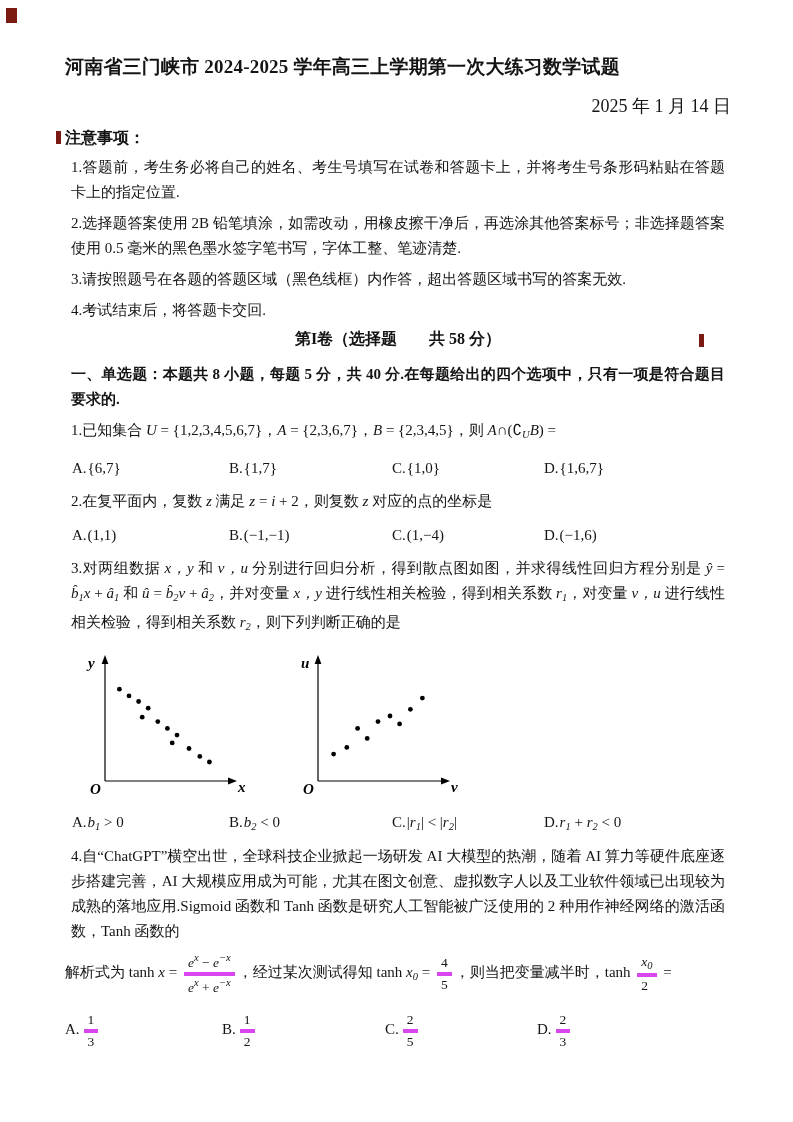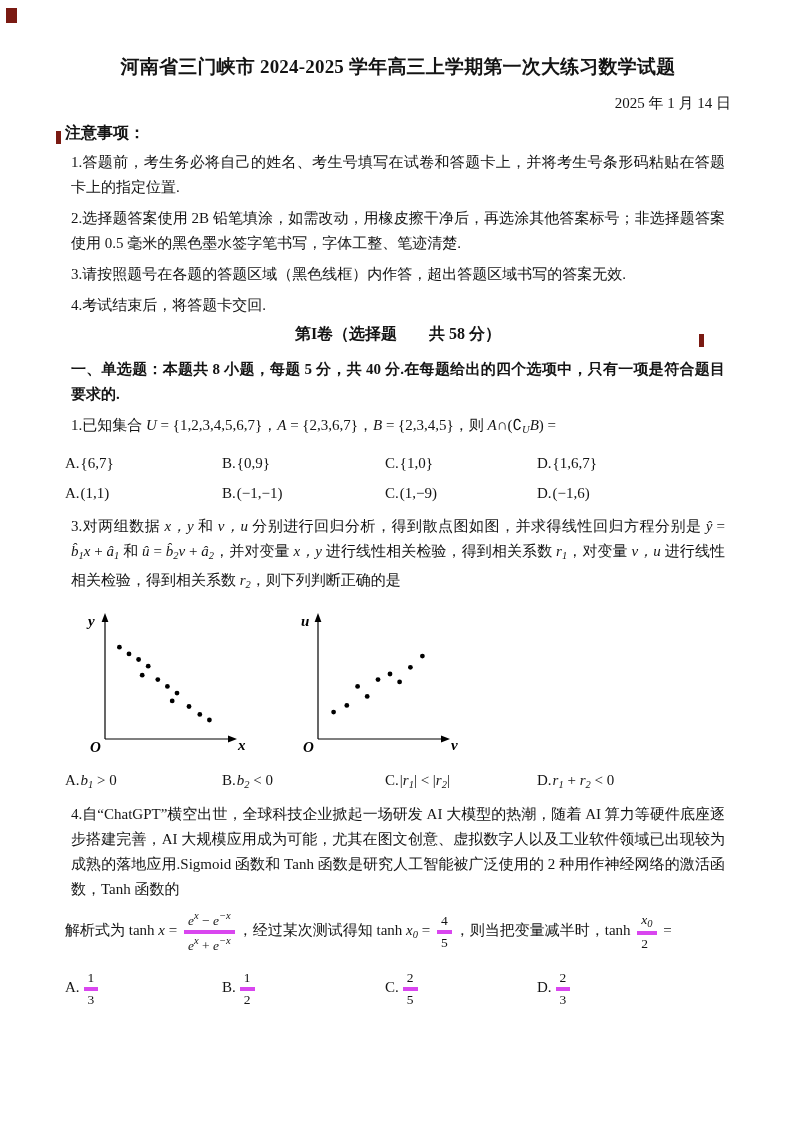--- a/index.html
+++ b/index.html
@@ -2,33 +2,33 @@
 <html><head>
 <meta charset="utf-8">
 <style>
   html,body{margin:0;padding:0}
   body{
     width:793px;height:1122px;background:#ffffff;color:#141414;
     font-family:"Liberation Serif","DejaVu Serif",serif;
     position:relative;overflow:hidden;
   }
   .page{padding:54px 62px 0 65px}
-  .title{margin:0;font-size:19px;font-weight:700;text-align:center;letter-spacing:.2px}
-  .date{font-size:15px;text-align:right;margin-top:14px}
+  .title{margin:0;font-size:19px;font-weight:700;letter-spacing:.2px}
+  .date{font-size:18px;text-align:right;margin-top:14px}
   .heading{font-weight:700;font-size:16px;margin-top:10px}
   p.body{font-size:15px;line-height:25px;margin:6px;text-align:justify}
   .section{font-weight:700;font-size:16px;text-align:center;margin:6px 0 12px}
   .intro{font-weight:700}
   .stem{margin-top:9px}
   .q3stem{line-height:36px;margin-top:8px}
   .q4para{line-height:28px;margin-top:4px}
   .mi{font-style:italic}
   .sb{font-size:10.5px;vertical-align:-3px;font-style:italic}
   .sp{font-size:10.5px;vertical-align:6px;font-style:italic}
-  .opts{display:grid;grid-template-columns:157px 163px 152px 1fr;font-size:15px;margin:13px 0 12px;align-items:center}
+  .opts{display:grid;grid-template-columns:157px 163px 152px 1fr;font-size:15px;margin:13px 7px 12px;align-items:center}
   .opts.tall{margin:10px 0 10px;line-height:40px}
   .olabel{margin-right:1px}
   .formula{font-size:15px;line-height:44px;margin-top:2px;white-space:nowrap}
   .frac{display:inline-block;text-align:left;vertical-align:middle;line-height:1.12;font-size:13.5px;margin:0 3px}
   .frac .num{display:block;padding:0 4px 1px}
   .frac .den{display:block;border-top:4px solid #d946ef;padding:1px 4px 0}
   .charts{display:flex;gap:38px;margin:12px 0 2px 14px}
   .chart svg{display:block}
   .axis{stroke:#000;stroke-width:1.2}
   .axlbl{font-style:italic;font-weight:700;font-size:15px;font-family:"Liberation Serif","DejaVu Serif",serif}
@@ -54,29 +54,30 @@
   <p class="body">2.选择题答案使用 2B 铅笔填涂，如需改动，用橡皮擦干净后，再选涂其他答案标号；非选择题答案使用 0.5 毫米的黑色墨水签字笔书写，字体工整、笔迹清楚.</p>
   <p class="body">3.请按照题号在各题的答题区域（黑色线框）内作答，超出答题区域书写的答案无效.</p>
   <p class="body">4.考试结束后，将答题卡交回.</p>
 
   <div class="section">第I卷（选择题　　共 58 分）</div>
   <p class="body intro">一、单选题：本题共 8 小题，每题 5 分，共 40 分.在每题给出的四个选项中，只有一项是符合题目要求的.</p>
 
   <p class="body stem"><span>1.已知集合 </span><span class="mi">U</span><span> = {1,2,3,4,5,6,7}，</span><span class="mi">A</span><span> = {2,3,6,7}，</span><span class="mi">B</span><span> = {2,3,4,5}，则 </span><span class="mi">A</span><span>∩(∁</span><span class="sb">U</span><span class="mi">B</span><span>) =</span></p>
   <div class="opts">
     <span class="opt"><span class="olabel">A.</span><span><span>{6,7}</span></span></span>
-    <span class="opt"><span class="olabel">B.</span><span><span>{0,9}</span></span></span>
+    <span class="opt"><span class="olabel">B.</span><span><span>{1,7}</span></span></span>
     <span class="opt"><span class="olabel">C.</span><span><span>{1,0}</span></span></span>
     <span class="opt"><span class="olabel">D.</span><span><span>{1,6,7}</span></span></span>
   </div>
 
+  <p class="body"><span>2.在复平面内，复数 </span><span class="mi">z</span><span> 满足 </span><span class="mi">z</span><span> = </span><span class="mi">i</span><span> + 2，则复数 </span><span class="mi">z</span><span> 对应的点的坐标是</span></p>
   <div class="opts">
     <span class="opt"><span class="olabel">A.</span><span><span>(1,1)</span></span></span>
     <span class="opt"><span class="olabel">B.</span><span><span>(−1,−1)</span></span></span>
-    <span class="opt"><span class="olabel">C.</span><span><span>(1,−9)</span></span></span>
+    <span class="opt"><span class="olabel">C.</span><span><span>(1,−4)</span></span></span>
     <span class="opt"><span class="olabel">D.</span><span><span>(−1,6)</span></span></span>
   </div>
 
   <p class="body q3stem"><span>3.对两组数据 </span><span class="mi">x，y</span><span> 和 </span><span class="mi">v，u</span><span> 分别进行回归分析，得到散点图如图，并求得线性回归方程分别是 </span><span class="mi">ŷ</span><span> = </span><span class="mi">b̂</span><span class="sb">1</span><span class="mi">x</span><span> + </span><span class="mi">â</span><span class="sb">1</span><span> 和 </span><span class="mi">û</span><span> = </span><span class="mi">b̂</span><span class="sb">2</span><span class="mi">v</span><span> + </span><span class="mi">â</span><span class="sb">2</span><span>，并对变量 </span><span class="mi">x，y</span><span> 进行线性相关检验，得到相关系数 </span><span class="mi">r</span><span class="sb">1</span><span>，对变量 </span><span class="mi">v，u</span><span> 进行线性相关检验，得到相关系数 </span><span class="mi">r</span><span class="sb">2</span><span>，则下列判断正确的是</span></p>
 
   <div class="charts">
     <div class="chart">
       <svg width="175" height="150" viewBox="0 0 175 150">
         <line class="axis" x1="26" y1="10" x2="26" y2="130"></line>
         <path d="M26 4 L22.6 13 L29.4 13 Z" fill="#000"></path>

